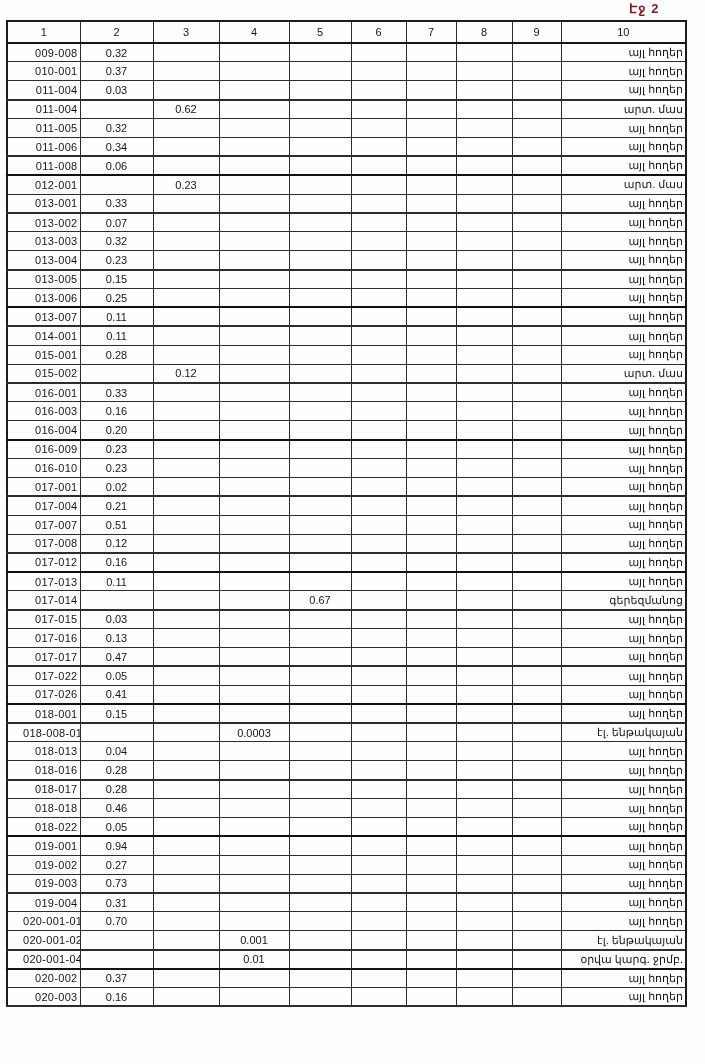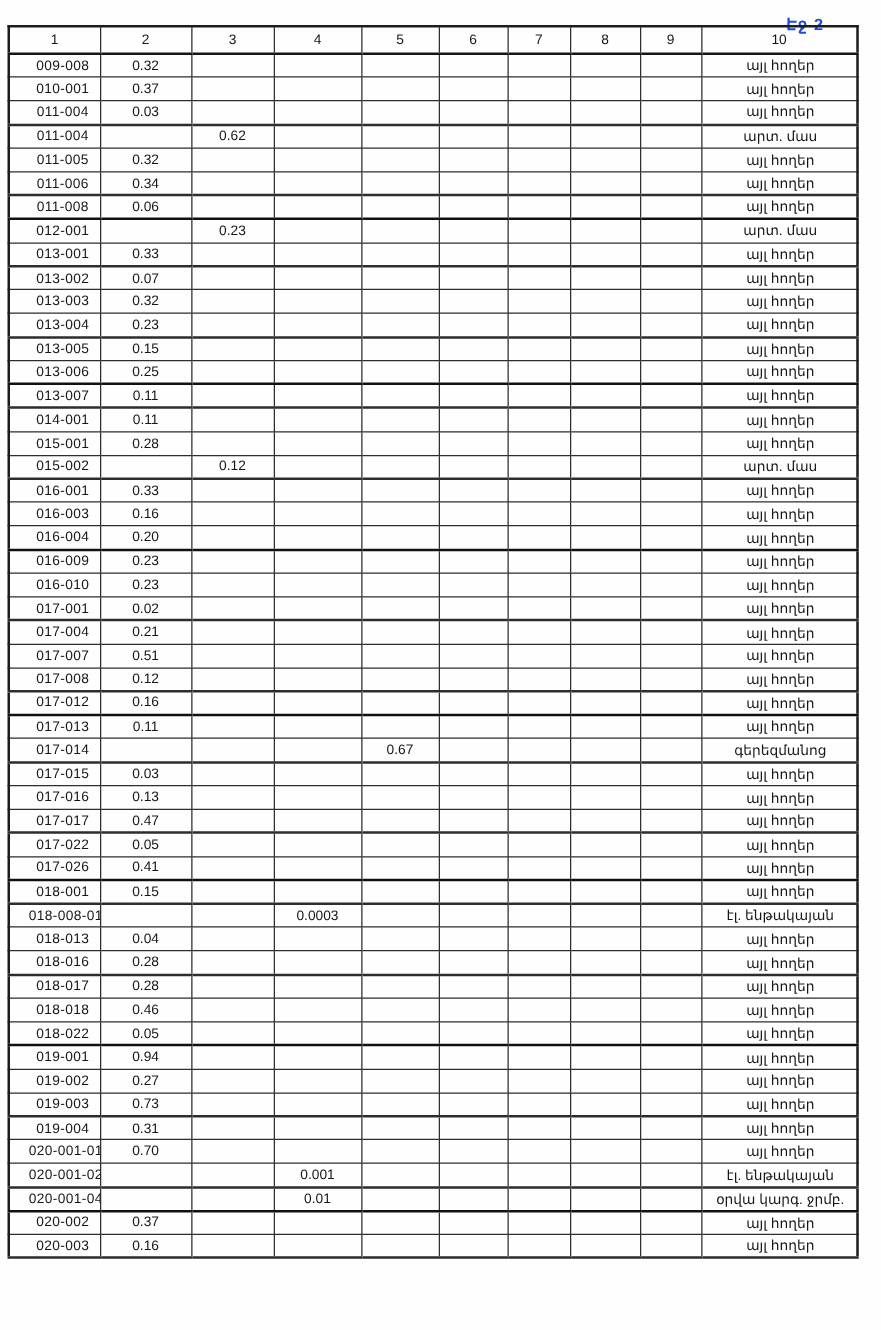--- a/index.html
+++ b/index.html
@@ -13,26 +13,26 @@
     overflow: hidden;
   }
   .page {
     position: relative;
     width: 705px;
     height: 1064px;
     background: #fefefe;
   }
   .page-label {
     position: absolute;
-    top: 12px;
+    top: 1px;
     left: 629px;
     font-size: 13px;
     font-weight: bold;
     letter-spacing: 1px;
-    color: #1d4ed8;
+    color: #7f1d1d;
   }
   table.scan-table {
     position: absolute;
     top: 20px;
     left: 6px;
     width: 679px;
     border-collapse: collapse;
     table-layout: fixed;
     border: 2px solid #1c1c1c;
   }
@@ -46,23 +46,23 @@
   }
   .scan-table thead th {
     height: 20px;
     font-weight: normal;
     text-align: center;
     border-bottom: 2px solid #161616;
   }
   .scan-table tbody tr { height: 18.9px; }
   .scan-table tbody tr:nth-child(3n) td { border-bottom-width: 2px; }
   .scan-table tbody tr:nth-child(7n) td { border-bottom-width: 2px; border-bottom-color: #111; }
-  td.col-code { text-align: center; padding-left: 15px; letter-spacing: 0.3px; }
+  td.col-code { text-align: right; padding-left: 15px; letter-spacing: 0.3px; }
   td.col-num  { text-align: center; }
-  td.col-land { text-align: center; padding-left: 4px; position: relative; }
+  td.col-land { text-align: right; padding-left: 4px; position: relative; }
 </style>
 </head>
 <body>
 
 <div class="page">
   <div class="page-label">Էջ 2</div>
 
   <table class="scan-table">
     <colgroup>
       <col style="width:73px">

